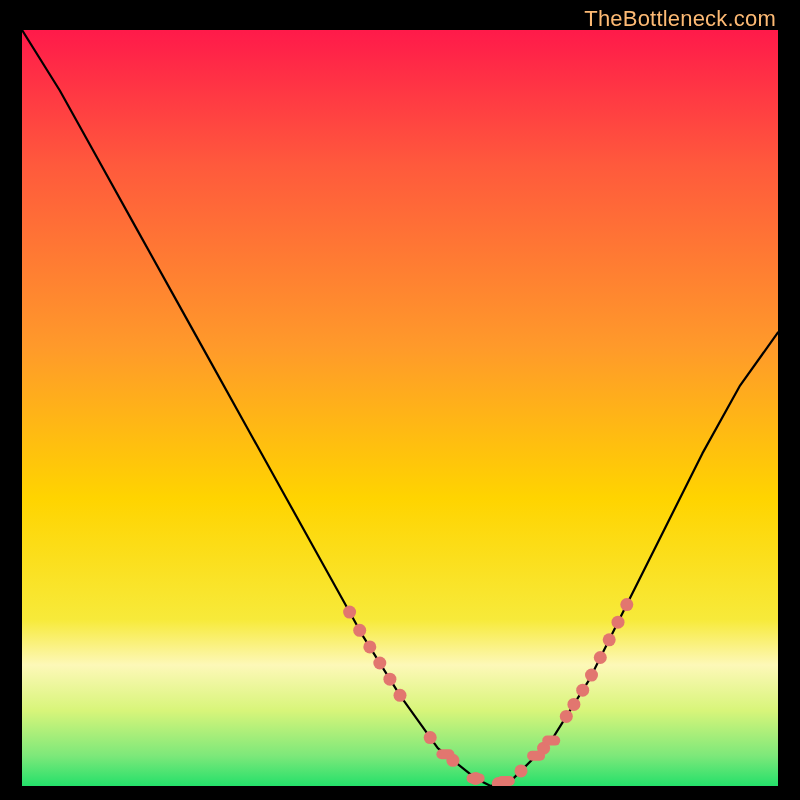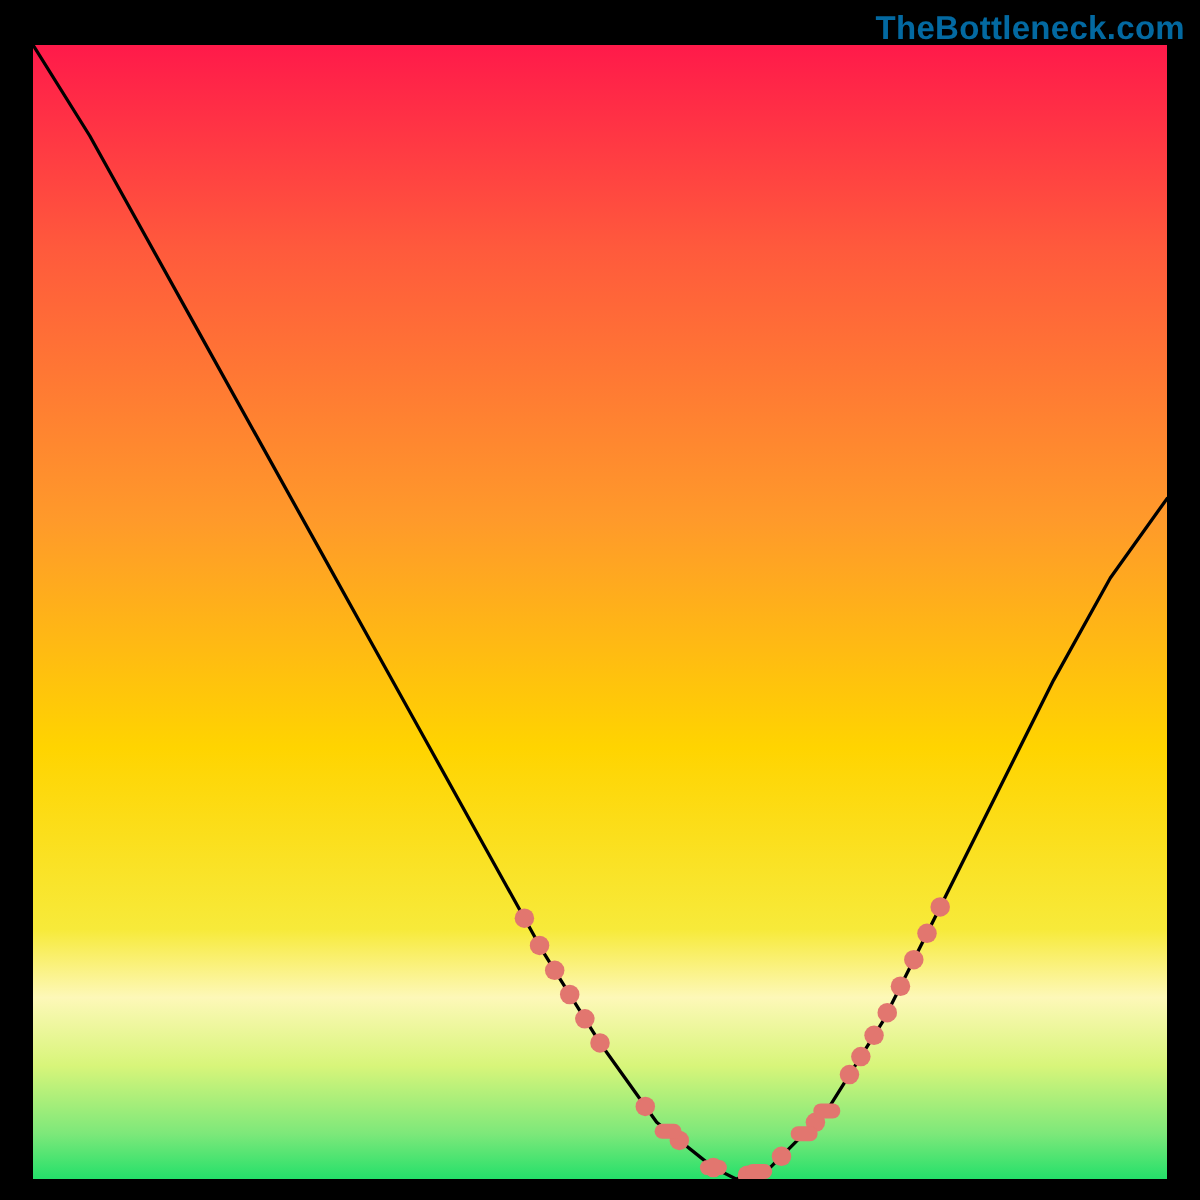--- a/index.html
+++ b/index.html
@@ -6,25 +6,25 @@
   html, body { width: 800px; height: 800px; overflow: hidden; background: #000; }
   .container {
     width: 800px;
     height: 800px;
     background: #000;
     position: relative;
   }
   .watermark {
     position: absolute;
     top: 6px;
-    right: 10px;
+    right: 24px;
     font-family: Arial, Helvetica, sans-serif;
     font-size: 22px;
-    color: #0369a1;
-    font-weight: 700;
+    color: #fdba74;
+    font-weight: 400;
     letter-spacing: 0.2px;
   }
   .plot {
     position: absolute;
     left: 22px;
     top: 30px;
     width: 756px;
     height: 756px;
   }
   svg { display: block; }

